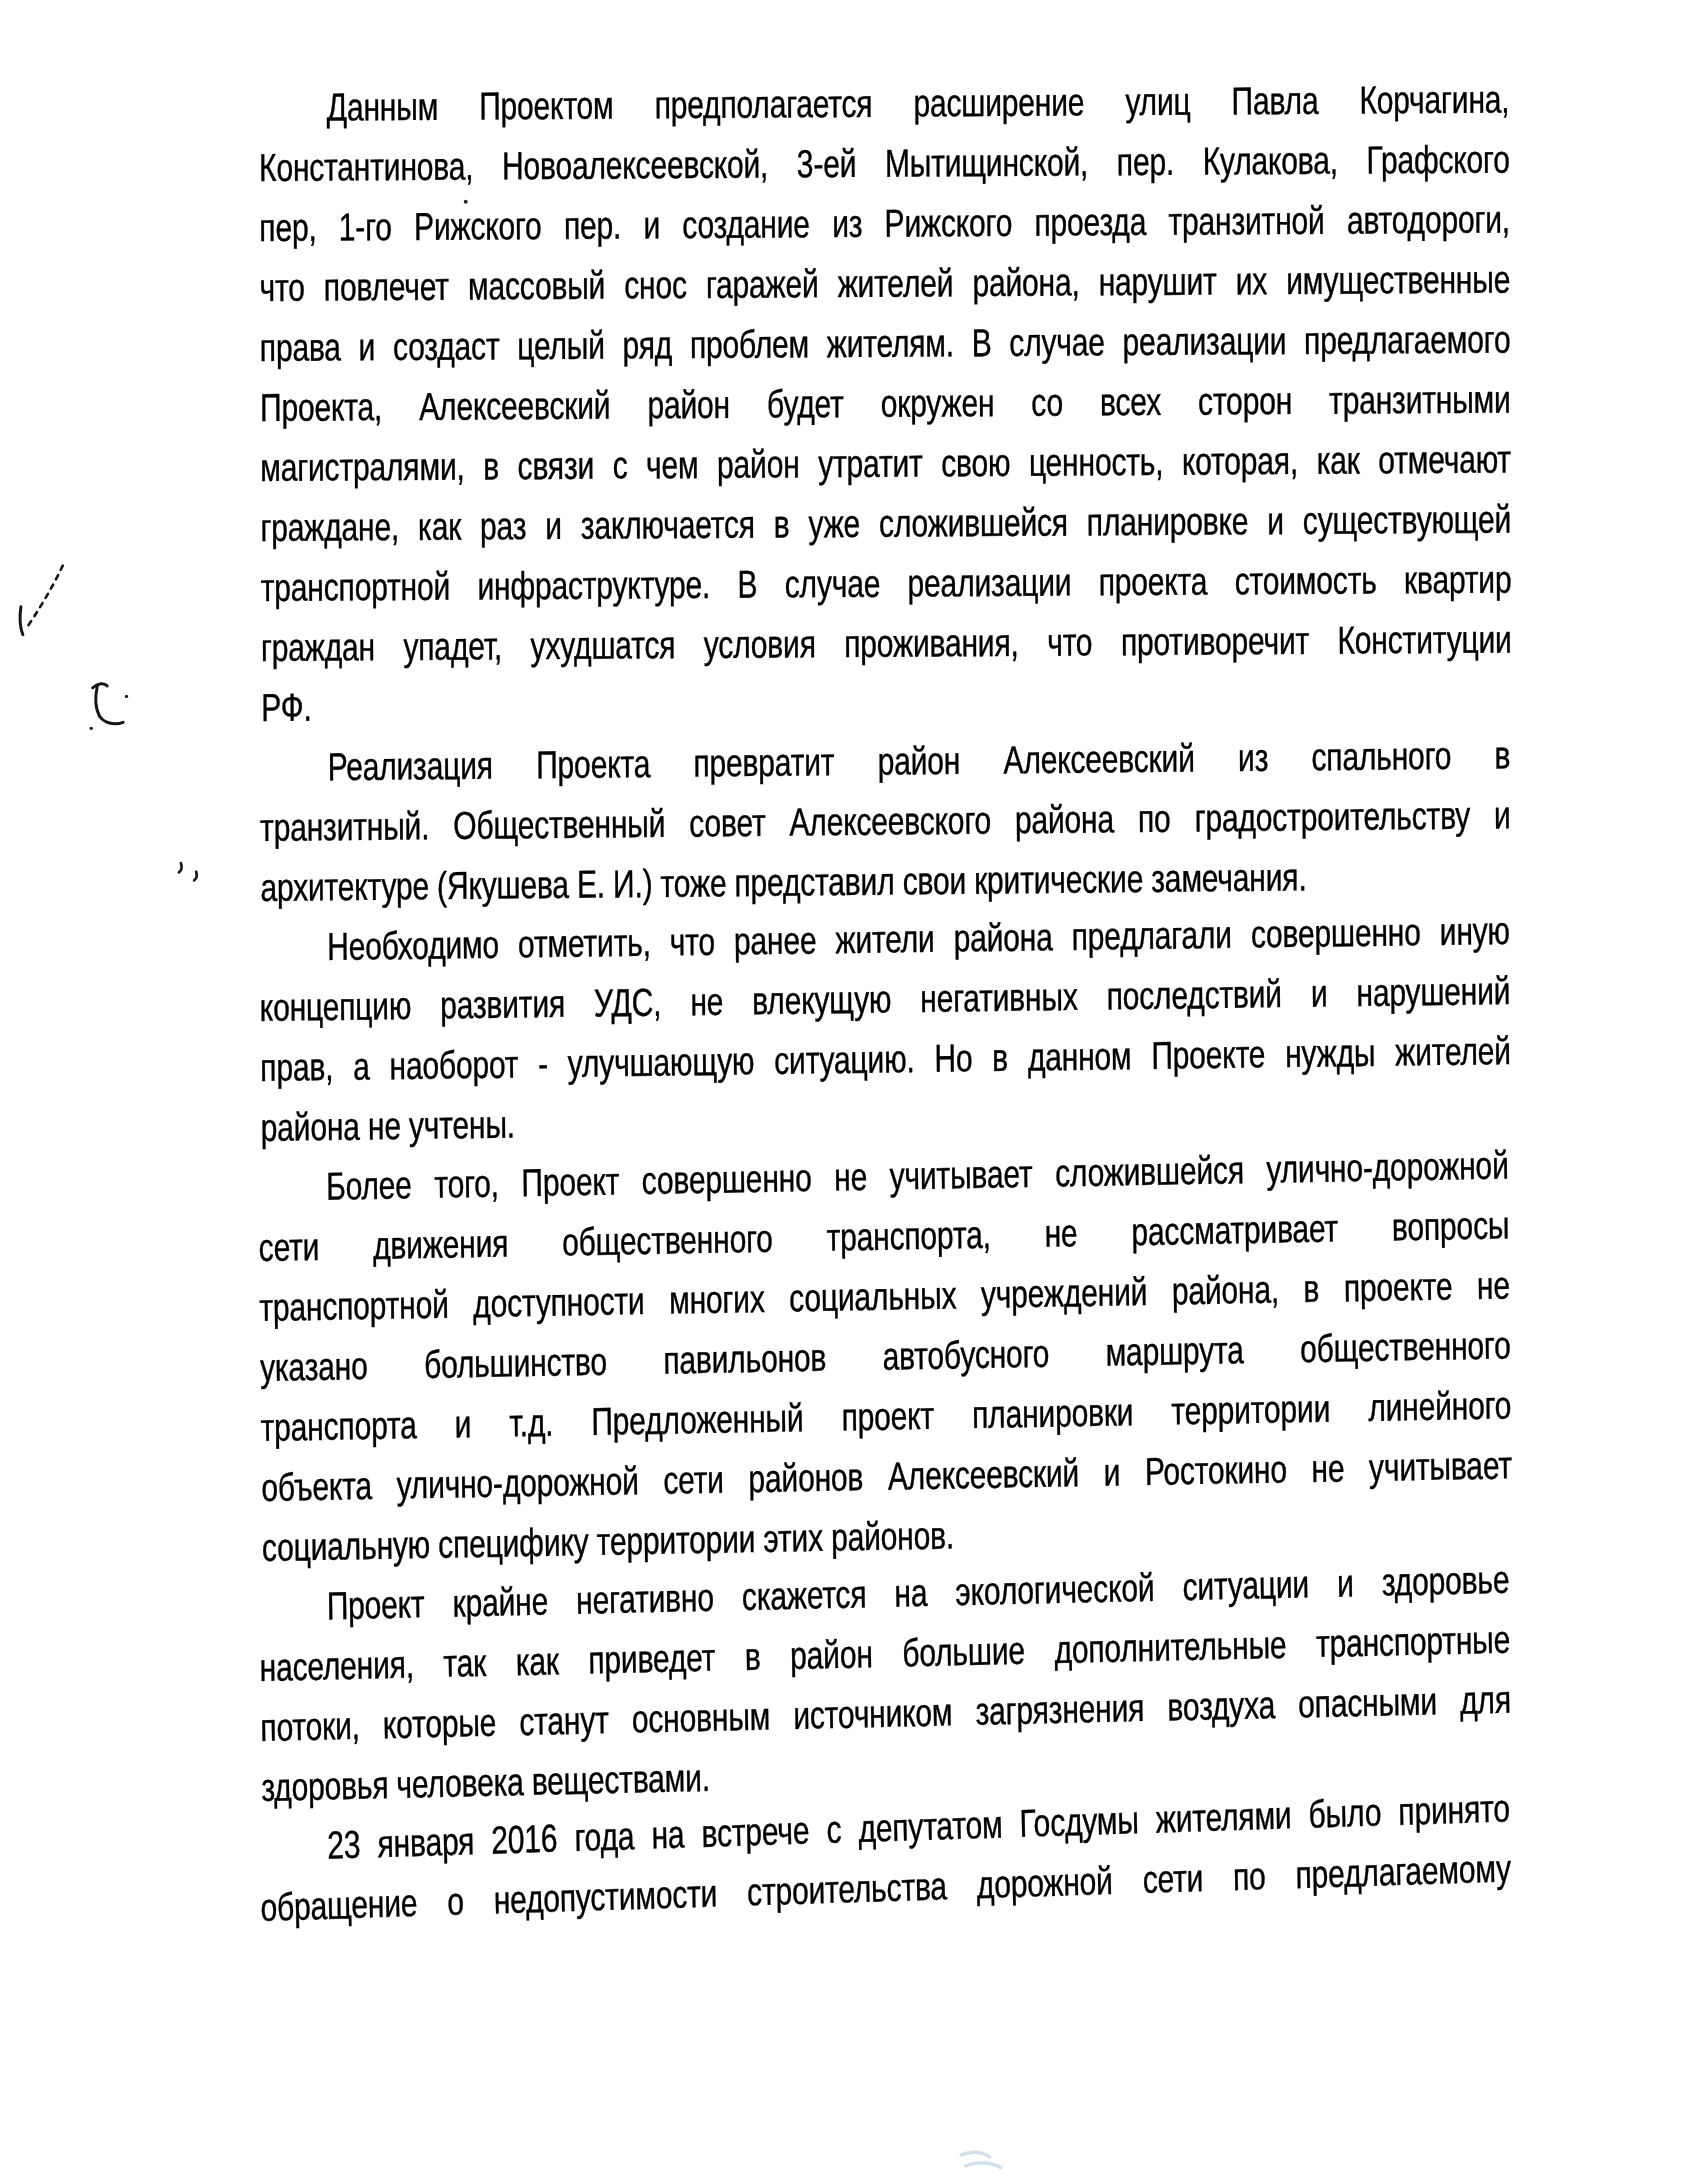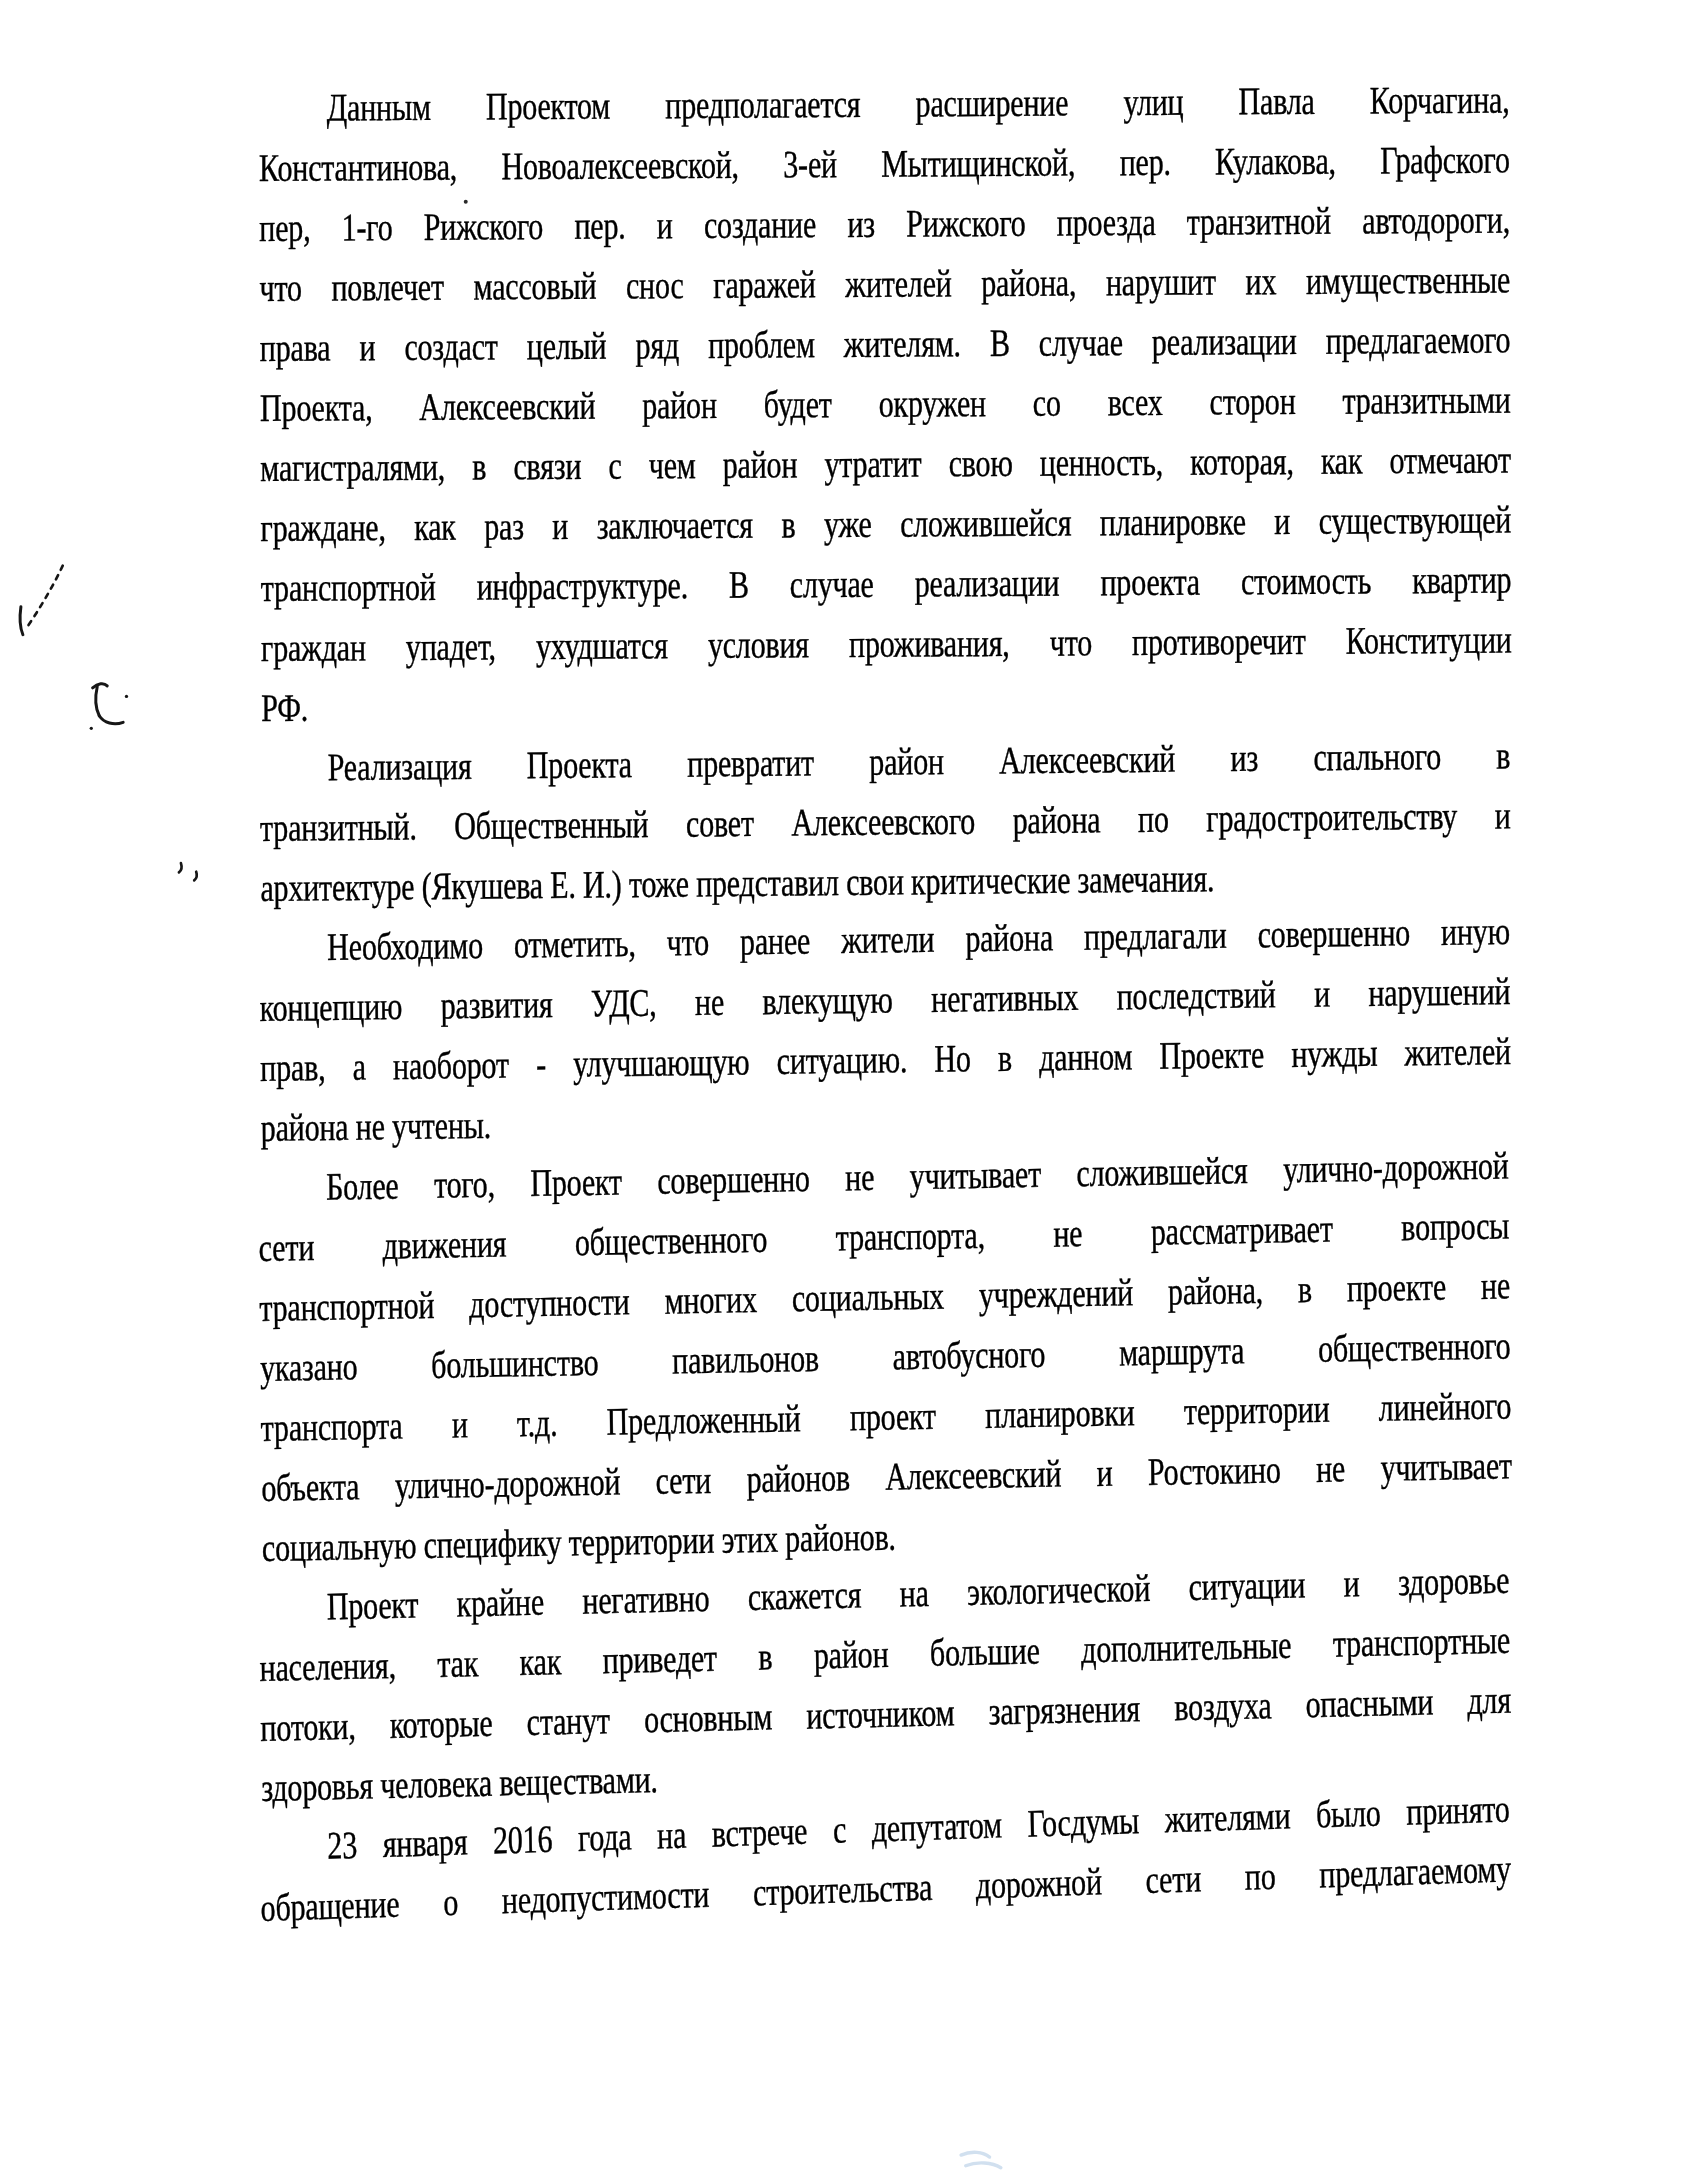--- a/index.html
+++ b/index.html
@@ -6,21 +6,21 @@
     margin: 0;
     padding: 0;
     background: #ffffff;
   }
   .page {
     position: relative;
     width: 1695px;
     height: 2183px;
     background: #ffffff;
     overflow: hidden;
-    font-family: Liberation Serif, serif;
+    font-family: Liberation Sans, sans-serif;
     color: #000000;
     border-radius: 6px;
   }
   
   .text-block {
     position: absolute;
     left: 260px;
     top: 78px;
     width: 1620px;
     transform: scaleX(0.772);

